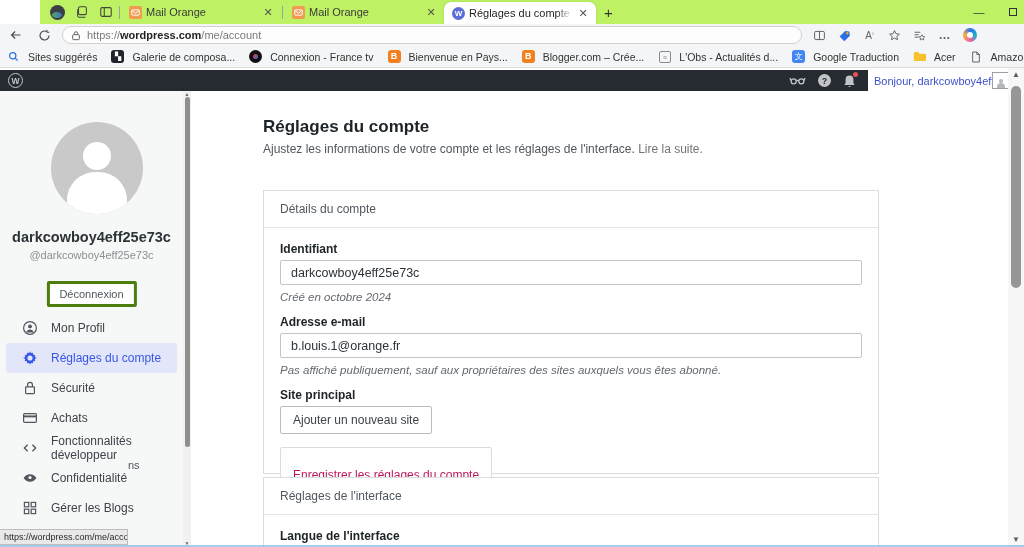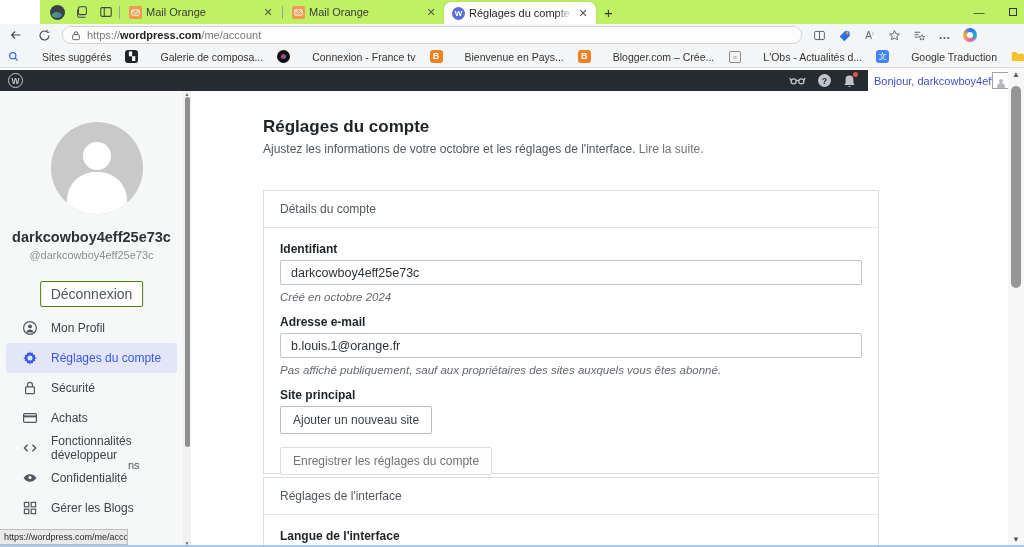--- a/index.html
+++ b/index.html
@@ -30,21 +30,21 @@
   .addr-pill { height:18px; flex:0 0 740px; margin-left:6px; background:#fdfdfd; border:1px solid #d2d2d2; border-radius:9px; display:flex; align-items:center; padding:0 8px; }
   .url { font-size:11px; color:#7a7a7a; margin-left:6px; white-space:nowrap; }
   .url b { color:#1f1f1f; }
   .tb-right { display:flex; align-items:center; margin-left:6px; gap:2px; }
   .tb-right .tb-iconbtn { width:23px; }
   .copilot { width:14px; height:14px; border-radius:50%; background:conic-gradient(#2f6ff0,#13b5c8,#f65fa5,#f9b03d,#2f6ff0); position:relative; }
   .copilot::after { content:""; position:absolute; left:4px; top:4px; width:6px; height:6px; border-radius:50%; background:#fff; }
 
   
   .bookmarks { position:absolute; left:0; top:46px; width:1024px; height:22px; background:#f4f5f6; border-bottom:1px solid #dcdcdc; display:flex; align-items:center; font-size:10.5px; color:#333; }
-  .bm { display:flex; align-items:center; gap:22px; padding:0 7px; white-space:nowrap; }
+  .bm { display:flex; align-items:center; gap:8px; padding:0 7px; white-space:nowrap; }
   .bm-ic { width:13px; height:13px; display:flex; align-items:center; justify-content:center; flex:0 0 13px; }
   .blogger { background:#f38020; color:#fff; border-radius:3px; width:13px; height:13px; font-size:9px; font-weight:bold; text-align:center; line-height:13px; }
   .gtr { background:#4286f5; color:#fff; border-radius:3px; width:13px; height:13px; font-size:8px; text-align:center; line-height:13px; }
   .darkic { background:#20242a; color:#fff; border-radius:3px; width:13px; height:13px; font-size:8px; text-align:center; line-height:13px; }
   .ftv { background:#111; border-radius:50%; width:13px; height:13px; position:relative; }
   .ftv::after { content:""; position:absolute; left:4px; top:4px; width:5px; height:5px; border-radius:50%; background:linear-gradient(135deg,#e4392e,#3b6fe0); }
   .lobs { width:12px; height:12px; border:1px solid #8a8a8a; border-radius:2px; color:#8a8a8a; font-size:7px; line-height:11px; text-align:center; }
   .bm-spacer { flex:1; }
   .bm-vsep { width:1px; height:13px; background:#c7c7c7; margin:0 4px; }
 
@@ -70,21 +70,21 @@
   .scroll-main .arr { position:absolute; left:0; width:16px; height:14px; color:#5a5a5a; font-size:8px; text-align:center; line-height:14px; }
   .scroll-main .thumb { position:absolute; left:3px; top:18px; width:10px; height:202px; border-radius:5px; background:#969696; }
 
   
   .sidebar { position:absolute; left:0; top:23px; width:183px; height:456px; background:#f6f7f7; }
   .avatar { position:absolute; left:51px; top:31px; width:92px; height:92px; border-radius:50%; background:#c9c9c9; overflow:hidden; }
   .avatar::before { content:""; position:absolute; left:32px; top:20px; width:28px; height:28px; border-radius:50%; background:#fff; }
   .avatar::after { content:""; position:absolute; left:16px; top:50px; width:60px; height:46px; border-radius:28px 28px 0 0; background:#fff; }
   .side-username { position:absolute; left:0; top:138px; width:183px; text-align:center; font-size:14.5px; font-weight:bold; color:#2c3338; }
   .side-handle { position:absolute; left:0; top:158px; width:183px; text-align:center; font-size:11px; color:#8c8f94; }
-  .logout-btn { position:absolute; left:50%; transform:translateX(-50%); top:190px; font-size:14px; color:#50575e; background:#fff; border:1px solid #4d7c0f; border-radius:2px; padding:4px 10px; white-space:nowrap; }
+  .logout-btn { position:absolute; left:50%; transform:translateX(-50%); top:190px; font-size:11px; color:#50575e; background:#fff; border:3px solid #4d7c0f; border-radius:2px; padding:4px 10px; white-space:nowrap; }
   .menu { position:absolute; left:0; top:222px; width:183px; }
   .menu-item { display:flex; align-items:center; height:30px; padding-left:22px; gap:13px; font-size:12px; color:#3c434a; }
   .menu-item.active { background:#e3e6f8; border-radius:3px; margin:0 6px; padding-left:16px; color:#3858e9; height:30px; }
   .menu-item svg { flex:0 0 16px; }
   .menu-frag { position:absolute; left:128px; top:368px; font-size:11px; color:#50575e; }
 
   
   .scroll-side { position:absolute; left:183px; top:23px; width:8px; height:456px; background:#f1f1f1; }
   .scroll-side .thumb { position:absolute; left:1.5px; top:6px; width:5px; height:350px; border-radius:3px; background:#8f8f8f; }
   .scroll-side .arr { position:absolute; left:0; width:8px; height:7px; color:#666; font-size:5px; line-height:7px; text-align:center; }
@@ -96,21 +96,21 @@
   .link { color:#737373; }
   .card { position:absolute; left:72px; width:616px; background:#fff; border:1px solid #dcdcde; }
   .card1 { top:99px; height:284px; }
   .card2 { top:386px; height:120px; }
   .card-head { height:37px; border-bottom:1px solid #e2e4e7; display:flex; align-items:center; padding:0 16px; font-size:12px; color:#50575e; }
   .card-body { padding:14px 16px 0; }
   .f-label { font-size:12px; font-weight:bold; color:#1d2327; }
   .f-input { width:100%; height:25px; border:1px solid #c3c4c7; border-radius:2px; margin-top:4px; padding:0 10px; font-size:12.5px; color:#2c3338; background:#fff; font-family:"Liberation Sans","DejaVu Sans",sans-serif; }
   .f-hint { font-size:11.5px; font-style:italic; color:#646970; margin:6px 0 12px; }
   .btn-outline { display:inline-block; margin-top:4px; font-size:12px; color:#3c434a; background:#fff; border:1px solid #b8bcc1; border-radius:2px; padding:6px 12px; }
-  .btn-disabled { display:block; margin-top:13px; font-size:12px; color:#737373; background:#fefefe; border:1px solid #dcdcde; border-radius:2px; padding:6px 12px; width:fit-content; }
+  .btn-disabled { display:block; margin-top:13px; font-size:12px; color:#be185d; background:#fefefe; border:1px solid #dcdcde; border-radius:2px; padding:20px 12px; width:fit-content; }
 
   
   .status-tip { position:absolute; left:0; bottom:2px; background:#e9e9e9; border:1px solid #bdbdbd; border-left:none; font-size:9px; color:#2a2a2a; padding:2px 4px; white-space:nowrap; z-index:50; max-width:128px; overflow:hidden; }
 </style>
 </head>
 <body>
 
 <div class="stage">
 
   <div class="tabstrip">
@@ -386,21 +386,21 @@
 
     <div class="scroll-side">
       <div class="arr" style="top:0;">▲</div>
       <div class="thumb"></div>
       <div class="arr" style="bottom:0;">▼</div>
     </div>
 
     <div class="content">
       <div class="page-title">Réglages du compte</div>
       <div class="page-sub">
-        <span>Ajustez les informations de votre octobre et les réglages de l'interface.</span>
+        <span>Ajustez les informations de votre compte et les réglages de l'interface.</span>
         <span class="link">Lire la suite.</span>
       </div>
 
       <div class="card card1">
         <div class="card-head">Détails du compte</div>
         <div class="card-body">
           <div class="f-label">Identifiant</div>
           <input class="f-input" value="darkcowboy4eff25e73c" style="">
           <div class="f-hint">Créé en octobre 2024</div>
 

